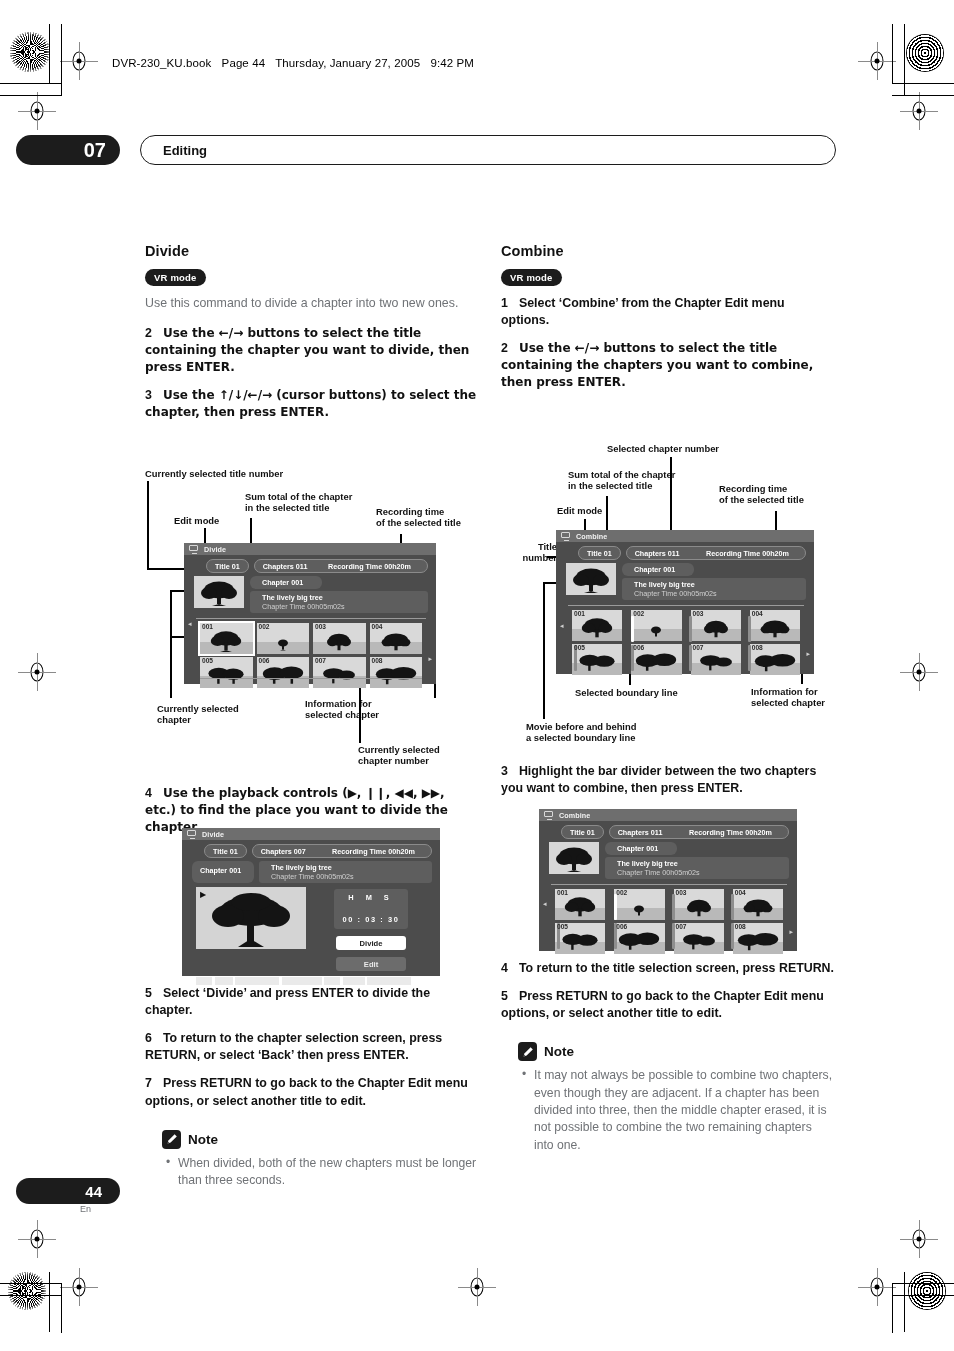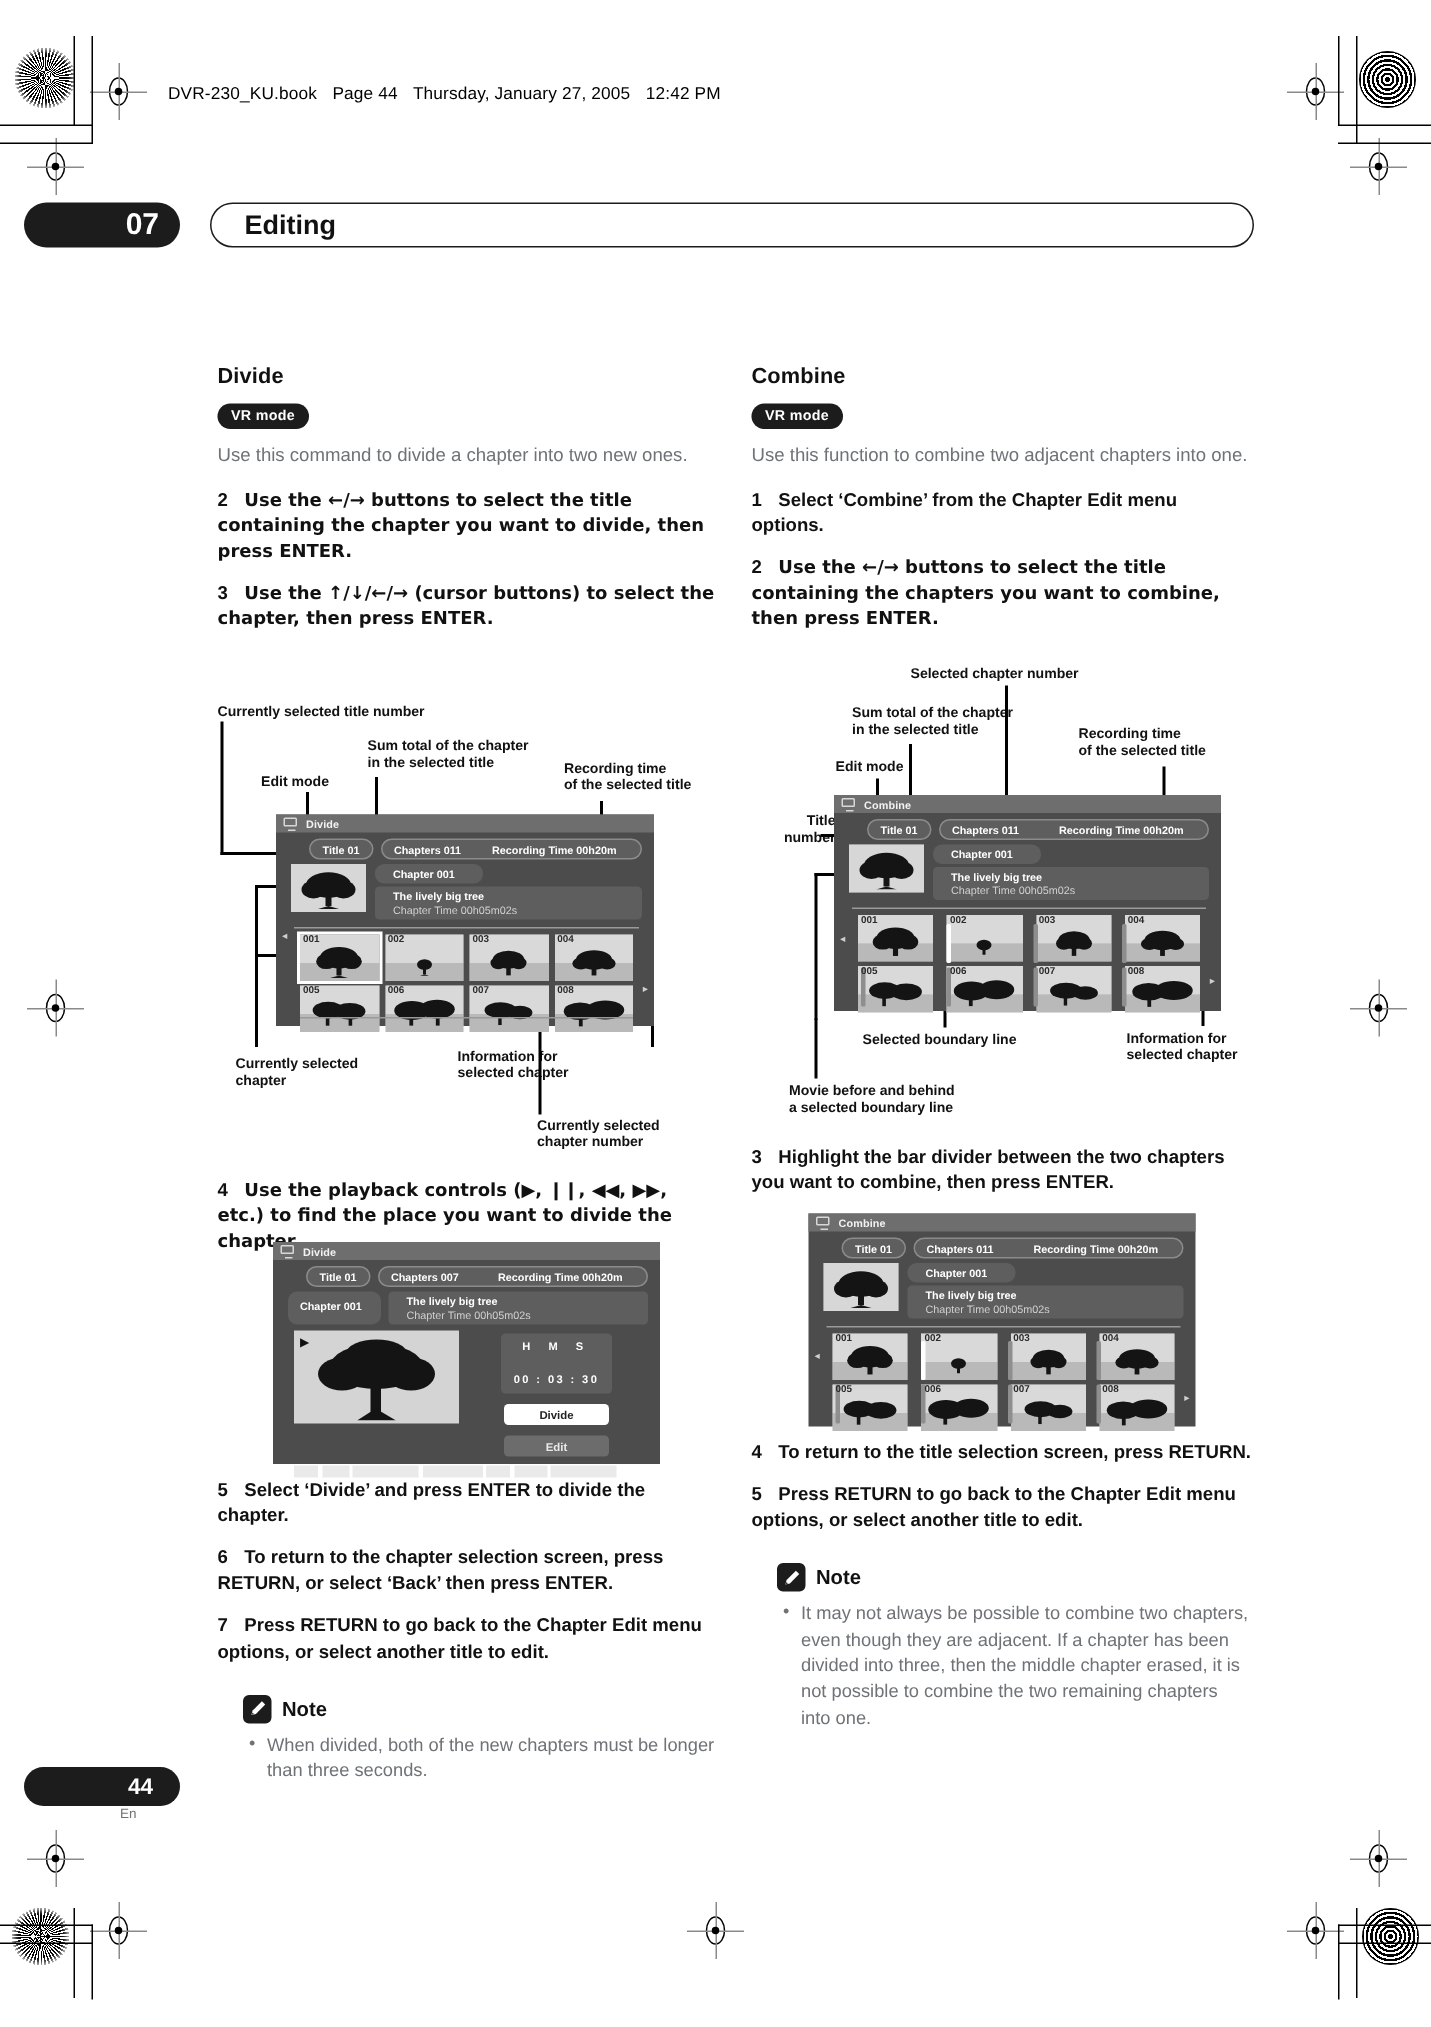--- a/index.html
+++ b/index.html
@@ -34,21 +34,21 @@
     font-family:"Liberation Sans", sans-serif;letter-spacing:.1px;white-space:nowrap;}
   .bookline span{margin-right:7px;}
 
   
   .chapnum{position:absolute;left:16px;top:135px;width:104px;height:30px;background:#1c1c1c;
     border-radius:15px;color:#fff;font-weight:bold;font-size:20px;
     display:flex;align-items:center;justify-content:flex-end;padding-right:14px;box-sizing:border-box;}
   .chaptitle{position:absolute;left:140px;top:135px;width:696px;height:30px;
     border:1.4px solid #1c1c1c;border-radius:15px;box-sizing:border-box;
     display:flex;align-items:center;padding-left:22px;
-    font-weight:bold;font-size:18px;color:#111;}
+    font-weight:bold;font-size:13px;color:#111;}
 
   
   .col{position:absolute;top:243px;width:333px;}
   .colL{left:145px;}
   .colR{left:501px;}
 
   h2.sec{font-size:14.5px;font-weight:bold;margin:0 0 8px 0;color:#111;letter-spacing:.1px;}
   .vrmode{display:inline-block;background:#1c1c1c;color:#fff;font-size:9.5px;font-weight:bold;
       border-radius:9px;padding:3px 9px 3px 9px;letter-spacing:.2px;margin-bottom:9px;}
   p.intro{font-size:12.4px;line-height:1.42;color:#6f7276;margin:0 0 12px 0;}
@@ -211,21 +211,21 @@
 
   <div class="cropL" style="left:892px;top:1283px;width:1.3px;height:50px;"></div>
   <div class="cropL" style="left:892px;top:1283px;width:62px;height:1.3px;"></div>
   <div class="cropL" style="left:904px;top:1272px;width:1.3px;height:60px;"></div>
   <div class="cropL" style="left:892px;top:1295px;width:62px;height:1.3px;"></div>
 
   <div class="bookline">
     <span>DVR-230_KU.book</span>
     <span>Page 44</span>
     <span>Thursday, January 27, 2005</span>
-    <span>12:42 PM</span>
+    <span>9:42 PM</span>
   </div>
 
   <div class="chapnum">07</div>
   <div class="chaptitle">Editing</div>
 
   <div class="col colL">
     <h2 class="sec">Divide</h2>
     <div><span class="vrmode">VR mode</span></div>
     <p class="intro">Use this command to divide a chapter into two new ones.</p>
 
@@ -474,21 +474,20 @@
       </div>
       <ul class="notelist" style="padding-left:33px;">
         <li>When divided, both of the new chapters must be longer than three seconds.</li>
       </ul>
     </div>
   </div>
 
   <div class="col colR">
     <h2 class="sec">Combine</h2>
     <div><span class="vrmode">VR mode</span></div>
-    <p class="intro">Use this function to combine two adjacent chapters into one.</p>
     <p class="step">
       <span class="n">1</span><span>Select ‘Combine’ from the Chapter Edit menu options.</span>
     </p>
     <p class="step">
       <span class="n">2</span><span class="arw">Use the ←/→ buttons to select the title containing the chapters you want to combine, then press ENTER.</span>
     </p>
   </div>
 
   <div class="cal" style="left:607px;top:443px;">Selected chapter number</div>
   <div class="cal" style="left:568px;top:469px;white-space:pre-line;">Sum total of the chapter

